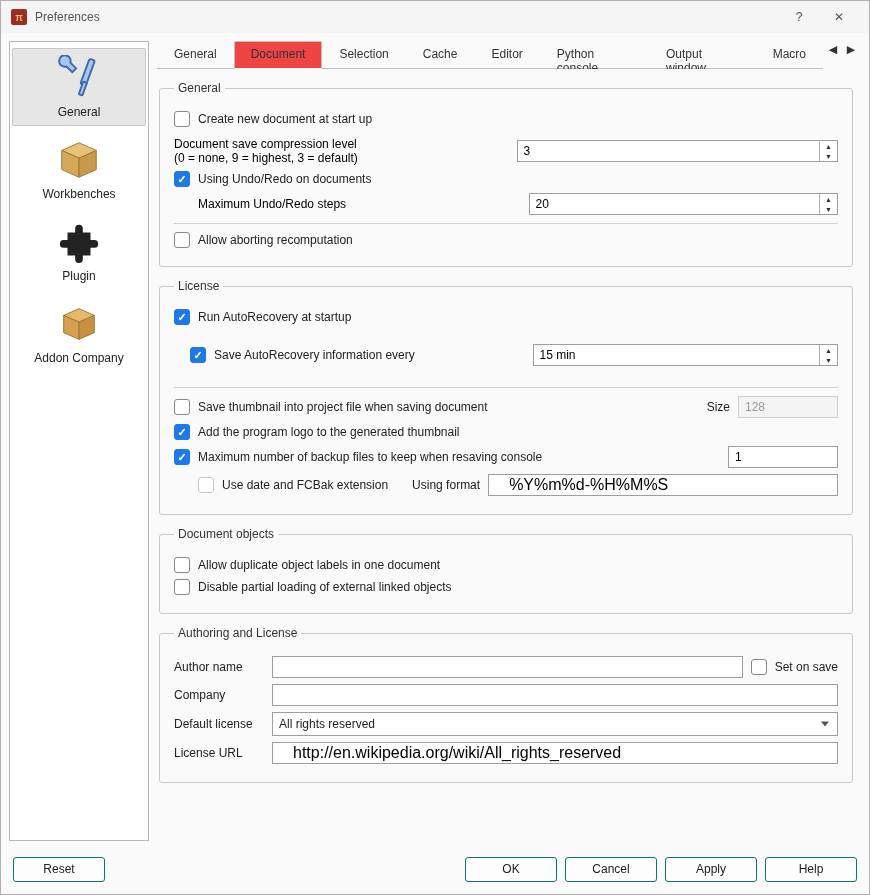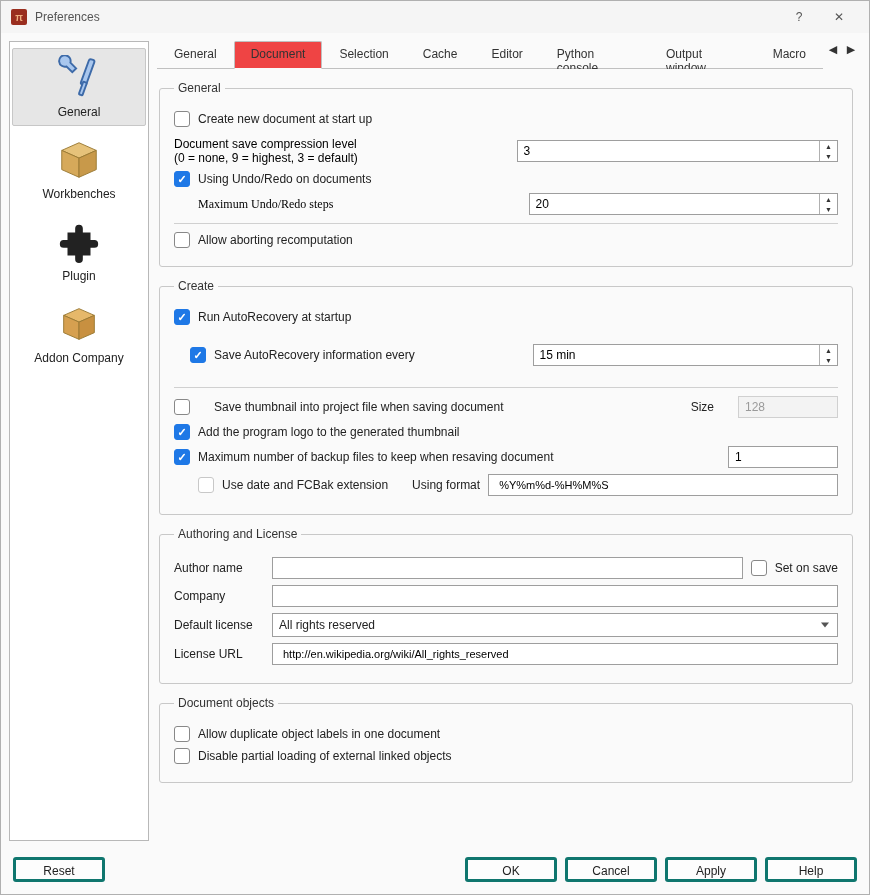--- a/index.html
+++ b/index.html
@@ -27,42 +27,42 @@
   .tab.active { background:#ef4444; border:1px solid #c0c0c0; border-bottom:1px solid #fafafa; }
   .tabnav { display:flex; gap:2px; padding:0 2px 2px; }
   .tabnav span { width:16px; height:16px; display:inline-flex; align-items:center; justify-content:center; font-size:11px; color:#333; cursor:default; }
 
   .content { flex:1; overflow-y:auto; padding:4px 8px 4px 2px; background:#fafafa; }
 
   fieldset { border:1px solid #c8c8c8; border-radius:3px; margin:8px 0 12px; padding:10px 14px 12px; }
   legend { font-size:12px; color:#333; padding:0 4px; }
 
   .row { display:flex; align-items:center; gap:8px; margin:6px 0; font-size:12px; color:#222; }
-  .row.thumbrow { gap:24px; }
+  .row.thumbrow { gap:8px; }
 
   .chk { width:16px; height:16px; border:1px solid #888; border-radius:3px; background:#fff; display:inline-flex; align-items:center; justify-content:center; flex:none; }
   .chk.on { background:#1e78e6; border-color:#1e78e6; }
   .chk.on::after { content:"✓"; color:#fff; font-size:11px; font-weight:bold; }
   .chk.dis { border-color:#c8c8c8; }
 
   .sep { border:none; border-top:1px solid #d0d0d0; margin:8px 0; }
 
   .spinbox { display:flex; align-items:stretch; border:1px solid #9e9e9e; background:#fff; height:22px; min-width:100px; }
   .spinbox input { flex:1; border:none; padding:0 6px; font-size:12px; outline:none; background:transparent; }
   .spinbox .spin { width:18px; display:flex; flex-direction:column; border-left:1px solid #b0b0b0; }
   .spinbox .spin span { flex:1; font-size:7px; display:flex; align-items:center; justify-content:center; color:#333; }
   .spinbox.dis { background:#f3f3f3; border-color:#d0d0d0; }
   .spinbox.dis input { color:#9a9a9a; }
 
-  .textbox { flex:1; border:1px solid #9e9e9e; background:#fff; height:22px; padding:3px 10px; font-size:11px; }
+  .textbox { flex:1; border:1px solid #9e9e9e; background:#fff; height:22px; padding:3px 20px; font-size:16px; }
   .selectbox { flex:1; border:1px solid #9e9e9e; background:#fff; height:24px; padding:0 22px 0 6px; font-size:12px; display:flex; align-items:center; position:relative; }
   .selectbox::after { content:""; position:absolute; right:8px; top:50%; width:0;height:0; border-left:4px solid transparent; border-right:4px solid transparent; border-top:5px solid #555; transform:translateY(-50%);}
 
   .btnbar { padding:8px 12px 12px; display:flex; align-items:center; gap:8px; }
-  .btn { height:25px; min-width:92px; padding:0 14px; font-size:12px; color:#222; background:#fdfdfd; border:3px solid #0f766e; border-radius:3px; text-align:center; line-height:23px; }
+  .btn { height:25px; min-width:92px; padding:0 14px; font-size:12px; color:#222; background:#fdfdfd; border:1px solid #0f766e; border-radius:3px; text-align:center; line-height:23px; }
   .btnbar .spacer { flex:1; }
 
   
   .two-col { display:flex; gap:23px; align-items:center; }
   .two-col .left { flex:1; }
   .fill-right { flex:1; }
   .auth-label { width:90px; display:inline-block; }
 </style>
 </head>
 <body>
@@ -149,38 +149,38 @@
                   <span>▲</span>
                   <span>▼</span>
                 </div>
             </div>
           </div>
           <div class="row">
             <span class="chk on"></span>
             <span>Using Undo/Redo on documents</span>
           </div>
           <div class="two-col" style="margin:4px 0;">
-            <div class="left" style="font-size:12px; padding-left:24px;font-family:Liberation Serif, serif;">Maximum Undo/Redo steps</div>
+            <div class="left" style="font-size:12px; padding-left:24px;">Maximum Undo/Redo steps</div>
             <div class="spinbox fill-right">
               <input value="20" style="">
               <div class="spin">
                   <span>▲</span>
                   <span>▼</span>
                 </div>
             </div>
           </div>
           <hr class="sep">
           <div class="row">
             <span class="chk"></span>
             <span>Allow aborting recomputation</span>
           </div>
         </fieldset>
 
         <fieldset>
-          <legend>Create</legend>
+          <legend>License</legend>
           <div class="row">
             <span class="chk on"></span>
             <span>Run AutoRecovery at startup</span>
           </div>
           <div class="two-col" style="margin:4px 0;">
             <div class="left row" style="margin:16px;">
               <span class="chk on"></span>
               <span>Save AutoRecovery information every</span>
             </div>
             <div class="spinbox fill-right">
@@ -200,69 +200,69 @@
               <input disabled="" value="128" style="">
 
             </div>
           </div>
           <div class="row">
             <span class="chk on"></span>
             <span>Add the program logo to the generated thumbnail</span>
           </div>
           <div class="row">
             <span class="chk on"></span>
-            <span style="flex:1;">Maximum number of backup files to keep when resaving document</span>
+            <span style="flex:1;">Maximum number of backup files to keep when resaving console</span>
             <div class="spinbox" style="flex:none; width:110px;">
               <input value="1" style="">
 
             </div>
           </div>
           <div class="row">
             <span style="width:16px;"></span>
             <span class="chk dis"></span>
             <span>Use date and FCBak extension</span>
             <span style="width:8px;"></span>
             <span>Using format</span>
             <input class="textbox" value="%Y%m%d-%H%M%S" style="">
           </div>
         </fieldset>
 
         <fieldset>
+          <legend>Document objects</legend>
+          <div class="row">
+            <span class="chk"></span>
+            <span>Allow duplicate object labels in one document</span>
+          </div>
+          <div class="row">
+            <span class="chk"></span>
+            <span>Disable partial loading of external linked objects</span>
+          </div>
+        </fieldset>
+
+        <fieldset>
           <legend>Authoring and License</legend>
           <div class="row">
             <span class="auth-label">Author name</span>
             <input class="textbox" value="" style="">
             <span class="chk"></span>
             <span>Set on save</span>
           </div>
           <div class="row">
             <span class="auth-label">Company</span>
             <input class="textbox" value="" style="">
           </div>
           <div class="row">
             <span class="auth-label">Default license</span>
             <div class="selectbox">
                 <span>All rights reserved</span>
               </div>
           </div>
           <div class="row">
             <span class="auth-label">License URL</span>
             <input class="textbox" value="http://en.wikipedia.org/wiki/All_rights_reserved" style="">
-          </div>
-        </fieldset>
-
-        <fieldset>
-          <legend>Document objects</legend>
-          <div class="row">
-            <span class="chk"></span>
-            <span>Allow duplicate object labels in one document</span>
-          </div>
-          <div class="row">
-            <span class="chk"></span>
-            <span>Disable partial loading of external linked objects</span>
           </div>
         </fieldset>
 
       </div>
     </div>
   </div>
 
   <div class="btnbar">
     <div class="btn">Reset</div>
     <div class="spacer"></div>

